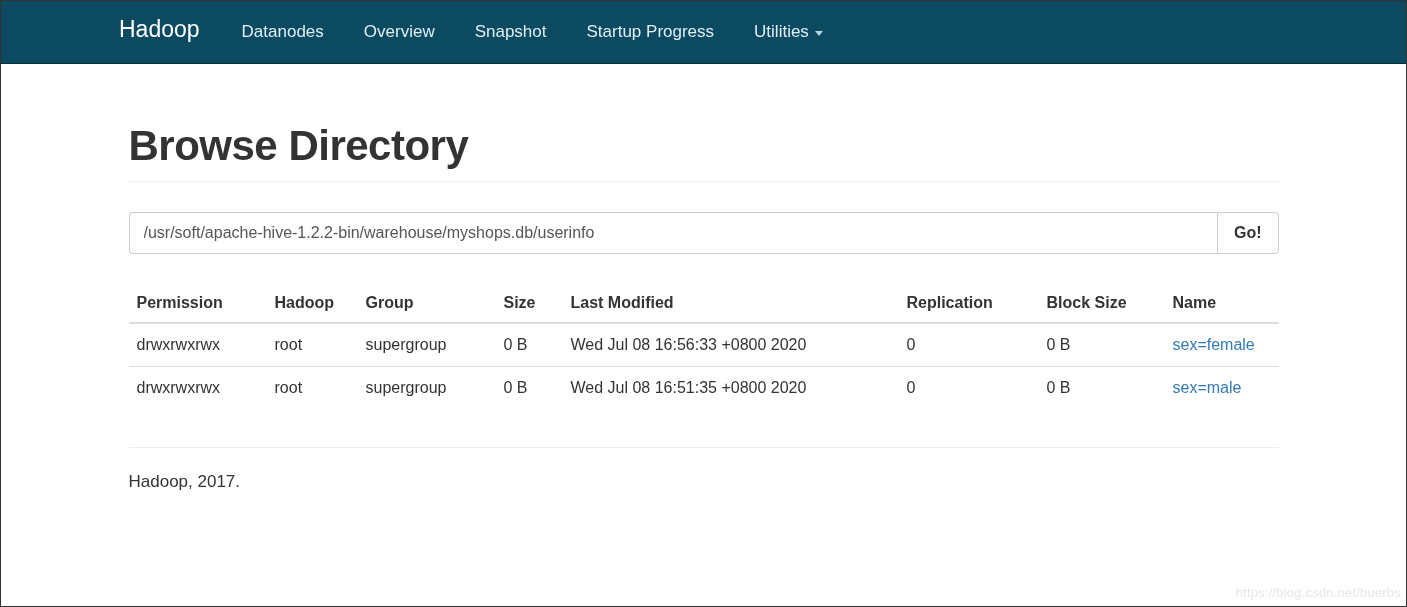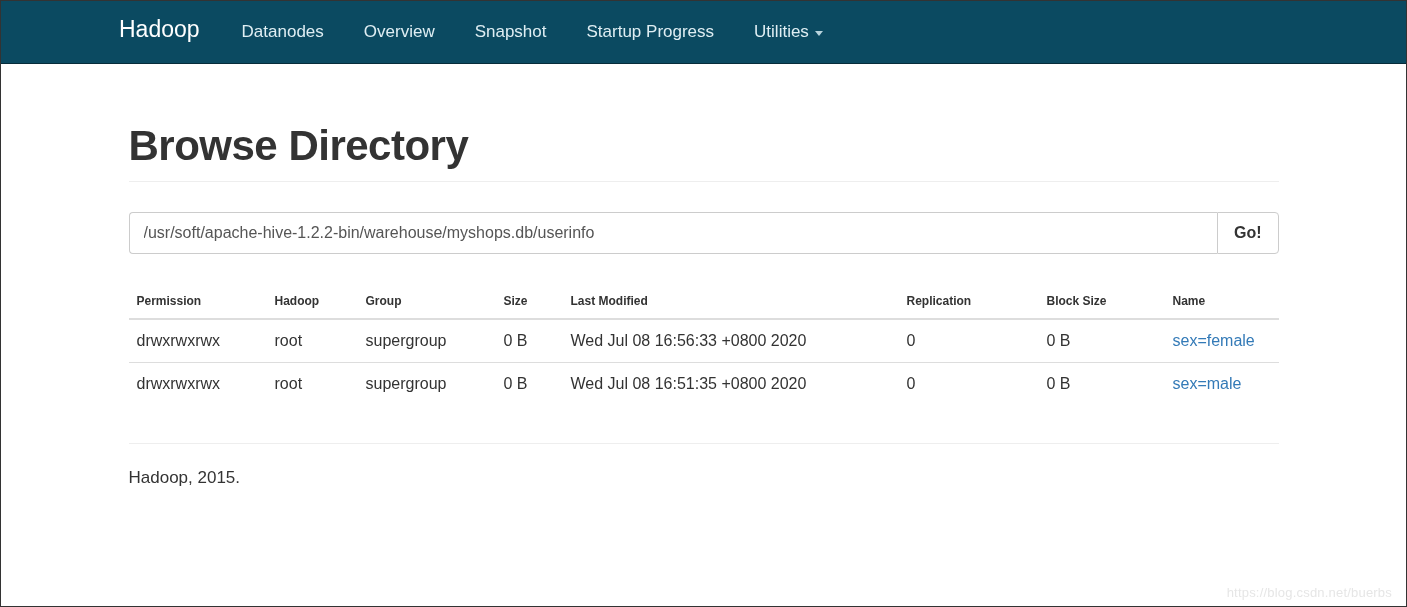--- a/index.html
+++ b/index.html
@@ -95,21 +95,21 @@
       cursor: pointer;
       font-weight: bold;
     }
     table {
       width: 100%;
       border-collapse: collapse;
       margin-bottom: 20px;
     }
     thead th {
       text-align: left;
-      font-size: 12px;
+      font-size: 16px;
       font-weight: 700;
       color: #333;
       padding: 10px 10px 10px 8px;
       border-bottom: 2px solid #ddd;
     }
     tbody td {
       font-size: 16px;
       color: #333;
       padding: 12px 10px 12px 8px;
       border-top: 1px solid #ddd;
@@ -125,21 +125,21 @@
       margin-top: 38px;
       margin-bottom: 24px;
     }
     .footer-text {
       font-size: 17px;
       color: #333;
     }
     .watermark {
       position: absolute;
       bottom: 6px;
-      right: 14px;
+      right: 5px;
       color: #e6e6e6;
       font-size: 13px;
       letter-spacing: 0.2px;
       margin-left: 21px;
     }
   </style>
 </head>
 <body>
 
 <div class="navbar">
@@ -205,16 +205,16 @@
           <td>0 B</td>
           <td>Wed Jul 08 16:51:35 +0800 2020</td>
           <td>0</td>
           <td>0 B</td>
           <td><a>sex=male</a></td>
         </tr>
       </tbody>
   </table>
 
   <div class="footer-divider"></div>
-  <div class="footer-text">Hadoop, 2015.</div>
+  <div class="footer-text">Hadoop, 2017.</div>
 </div>
 
 <div class="watermark">https://blog.csdn.net/buerbs</div>
 
 </body></html>

